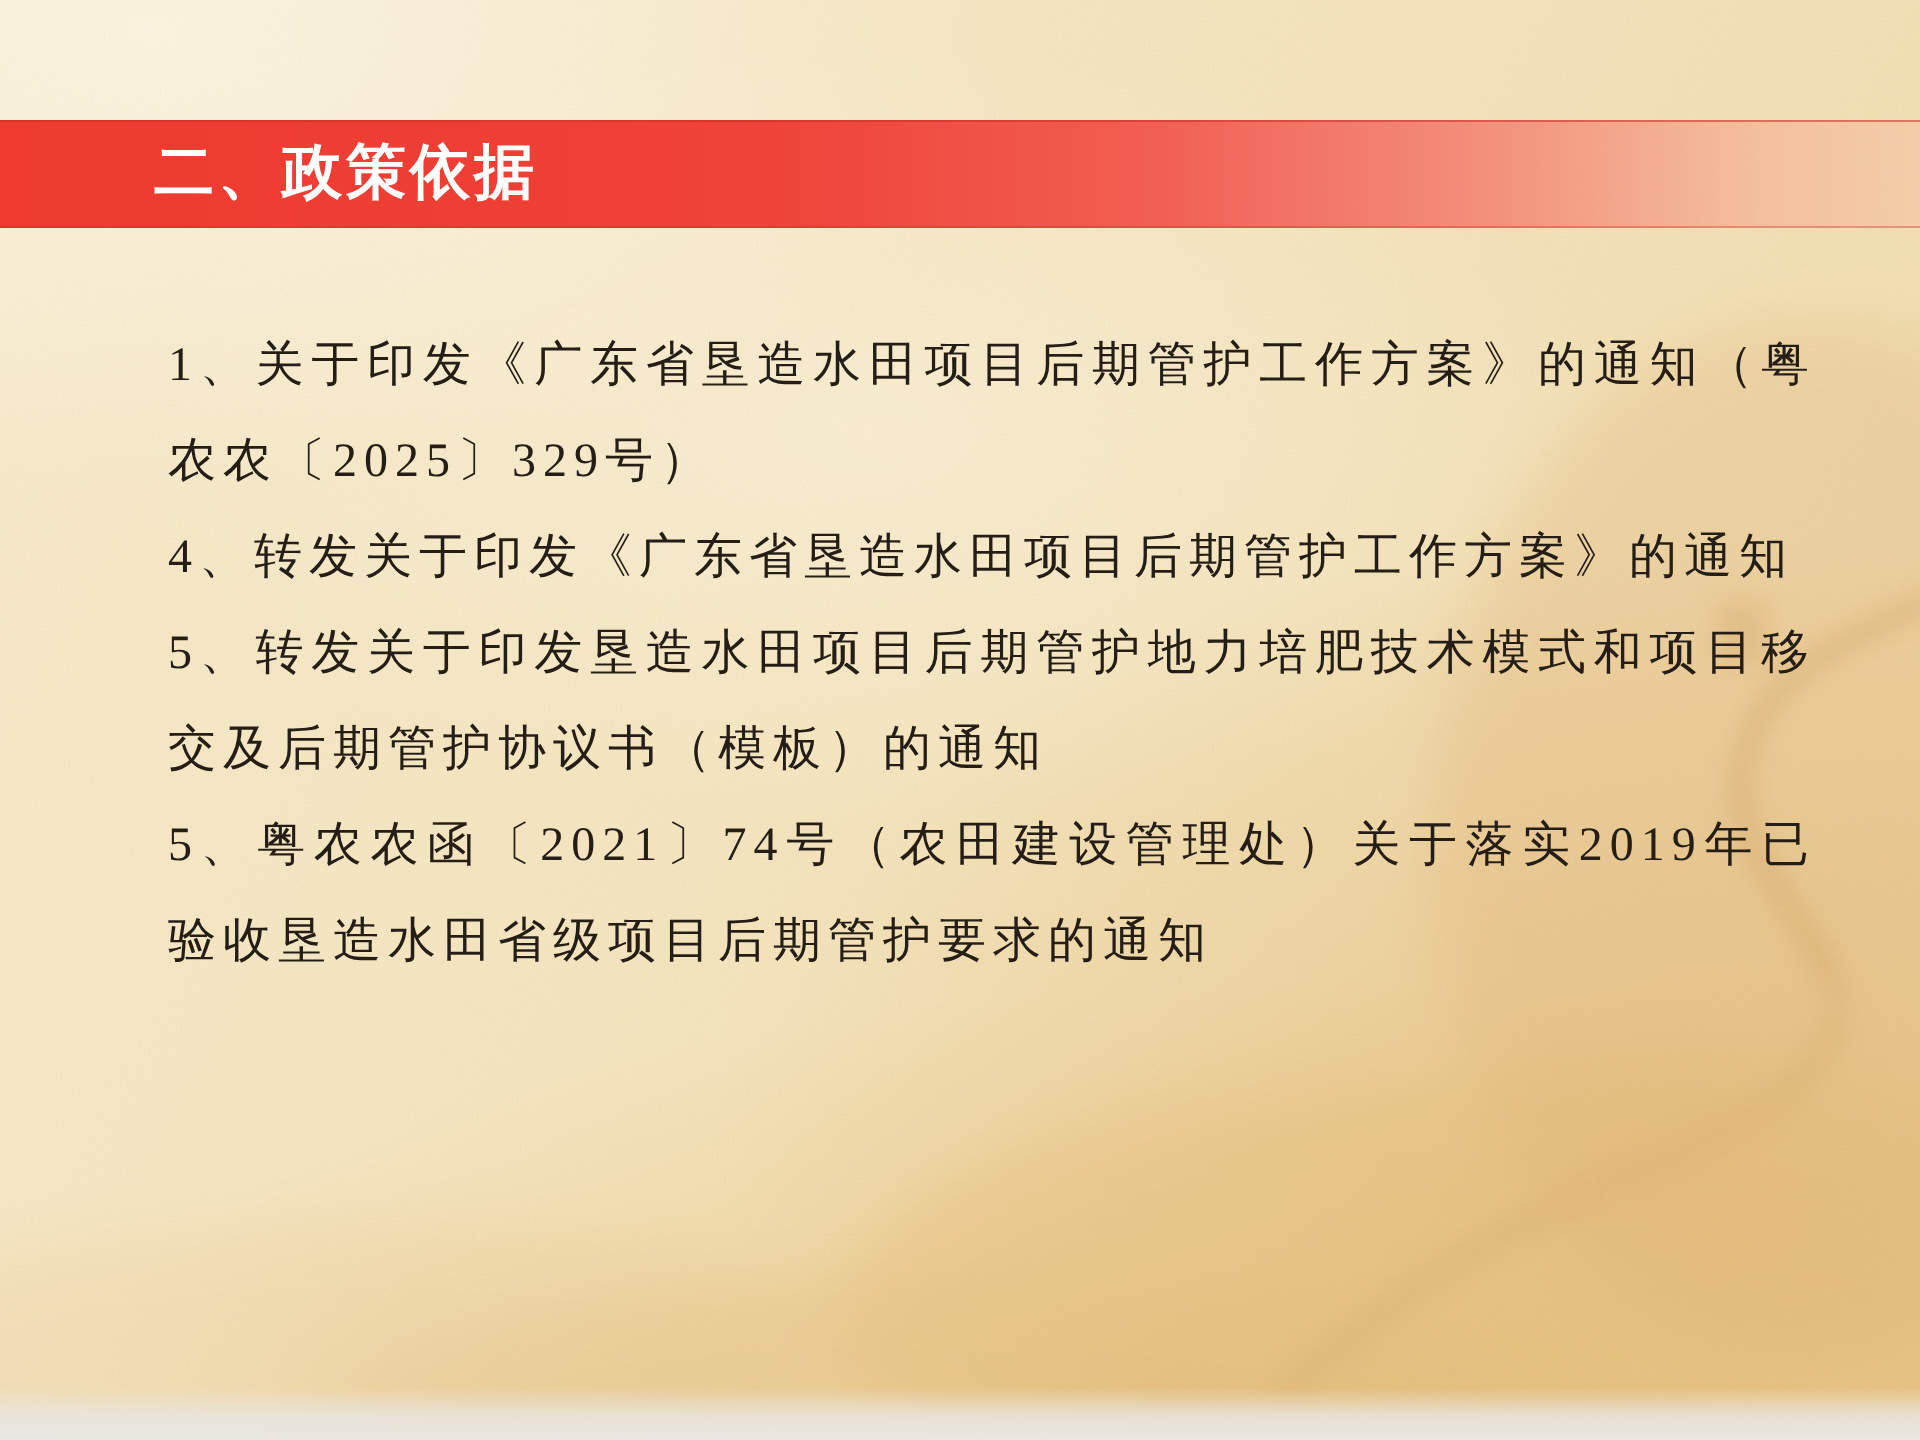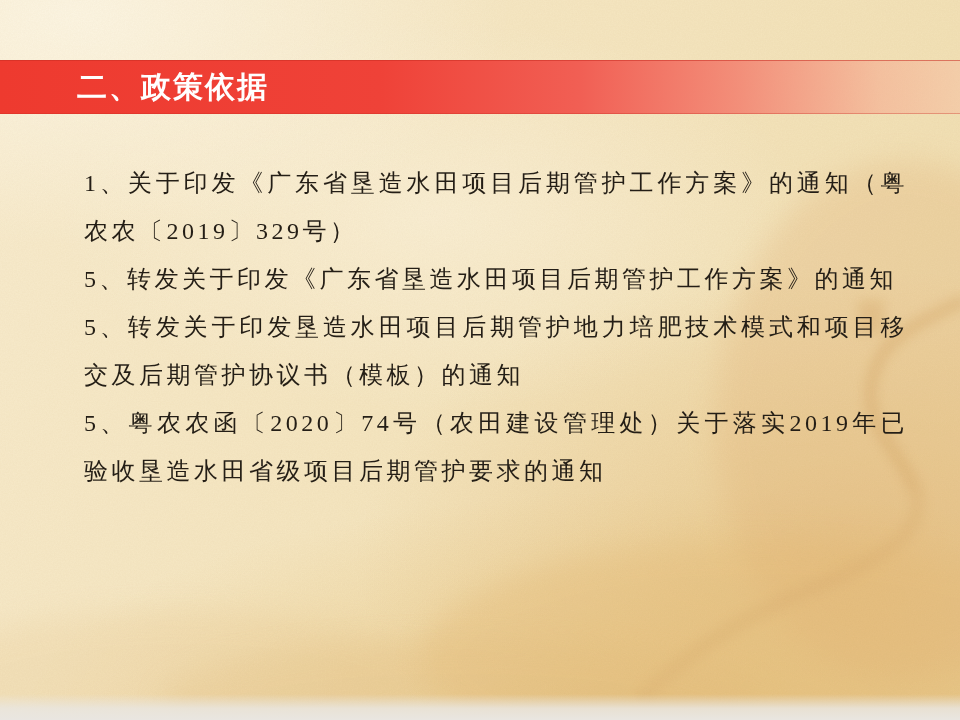--- a/index.html
+++ b/index.html
@@ -102,19 +102,19 @@
     <rect width="960" height="720" filter="url(#grain)"></rect>
   </svg>
 
   <div class="bottom-fade"></div>
 
   <div class="banner">
     <h1 class="banner-title">二、政策依据</h1>
   </div>
 
   <div class="content">
-    <p>1、关于印发《广东省垦造水田项目后期管护工作方案》的通知（粤农农〔2019〕329号）</p>
-    <p>5、转发关于印发《广东省垦造水田项目后期管护工作方案》的通知</p>
+    <p>1、关于印发《广东省垦造水田项目后期管护工作方案》的通知（粤农农〔2025〕329号）</p>
+    <p>4、转发关于印发《广东省垦造水田项目后期管护工作方案》的通知</p>
     <p>5、转发关于印发垦造水田项目后期管护地力培肥技术模式和项目移交及后期管护协议书（模板）的通知</p>
-    <p>5、粤农农函〔2020〕74号（农田建设管理处）关于落实2019年已验收垦造水田省级项目后期管护要求的通知</p>
+    <p>5、粤农农函〔2021〕74号（农田建设管理处）关于落实2019年已验收垦造水田省级项目后期管护要求的通知</p>
   </div>
 
 </div>
 
 </body></html>

